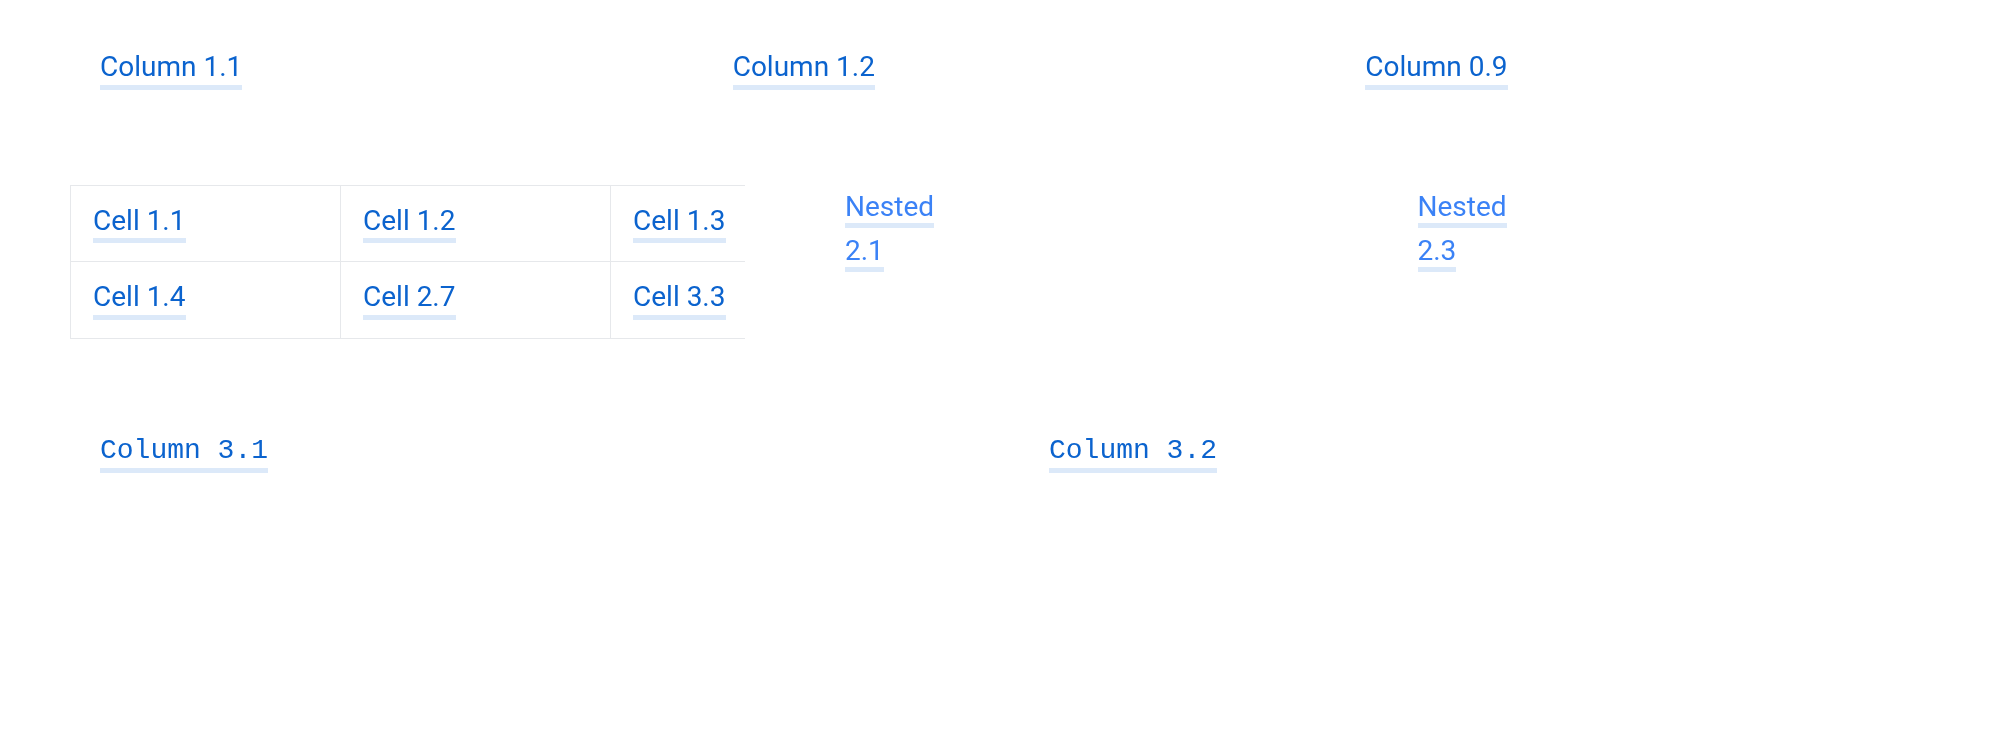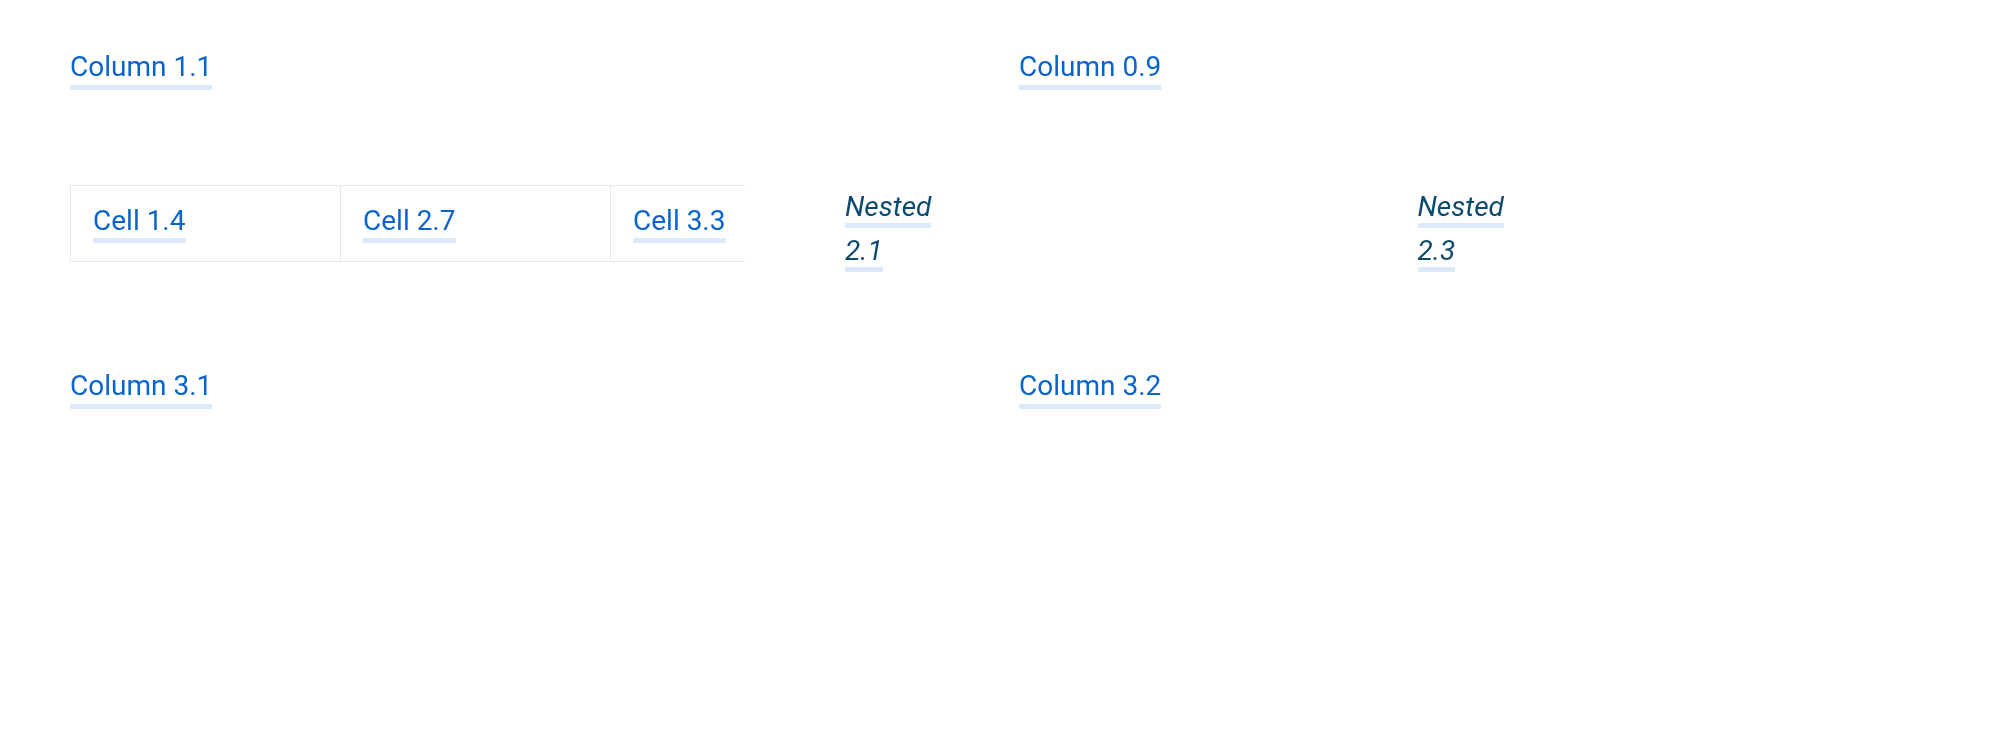--- a/index.html
+++ b/index.html
@@ -11,38 +11,40 @@
       font-family: -apple-system, BlinkMacSystemFont, "Segoe UI", Roboto, Helvetica, Arial, sans-serif;
       background: #ffffff;
       padding: 50px 70px;
       font-size: 28px;
     }
     .row {
       display: flex;
       width: 100%;
       gap: 38px;
       align-items: flex-start;
+      margin-left: 30px;
     }
     .col {
       flex: 1;
       min-width: 0;
     }
     .link {
       display: inline-block;
       color: #0b63ce;
       border-bottom: 5px solid #dce9f9;
       padding-bottom: 1px;
       line-height: 1.2;
       white-space: nowrap;
     }
     .header-row {
       margin-bottom: 95px;
     }
     .footer-row {
       margin-top: 95px;
+      font-family: Liberation Mono, monospace;
     }
 
     
     .middle-row {
       display: flex;
       width: 100%;
       gap: 0;
       align-items: flex-start;
     }
     .middle-left {
@@ -53,24 +55,23 @@
       flex: 1;
       padding-left: 100px;
       display: flex;
       gap: 60px;
     }
     .nested-col {
       flex: 1;
     }
     .nested-link {
       display: inline;
-      color: #0c4a6e;
+      color: #3b82f6;
       border-bottom: 5px solid #dce9f9;
       line-height: 1.6;
-      font-style: italic;
     }
     .nested-wrap {
       max-width: 120px;
     }
 
     
     table.inner {
       border-collapse: collapse;
       width: 815px; 
       table-layout: fixed;
@@ -102,33 +103,41 @@
     table.inner col.c3 { width: 275px; }
   </style>
 </head>
 <body>
 
 <div class="row header-row">
   <div class="col">
     <a class="link">Column 1.1</a>
   </div>
   <div class="col">
+    <a class="link">Column 1.2</a>
+  </div>
+  <div class="col">
     <a class="link">Column 0.9</a>
   </div>
 </div>
 
 <div class="middle-row">
   <div class="middle-left">
     <table class="inner">
       <colgroup>
         <col class="c1">
           <col class="c2">
           <col class="c3">
       </colgroup>
       <tbody>
+        <tr>
+          <td><a class="link">Cell 1.1</a></td>
+          <td><a class="link">Cell 1.2</a></td>
+          <td class="faded"><a class="link">Cell 1.3</a></td>
+        </tr>
         <tr>
           <td><a class="link">Cell 1.4</a></td>
           <td><a class="link">Cell 2.7</a></td>
           <td class="faded"><a class="link">Cell 3.3</a></td>
         </tr>
       </tbody>
     </table>
   </div>
 
   <div class="middle-right">

